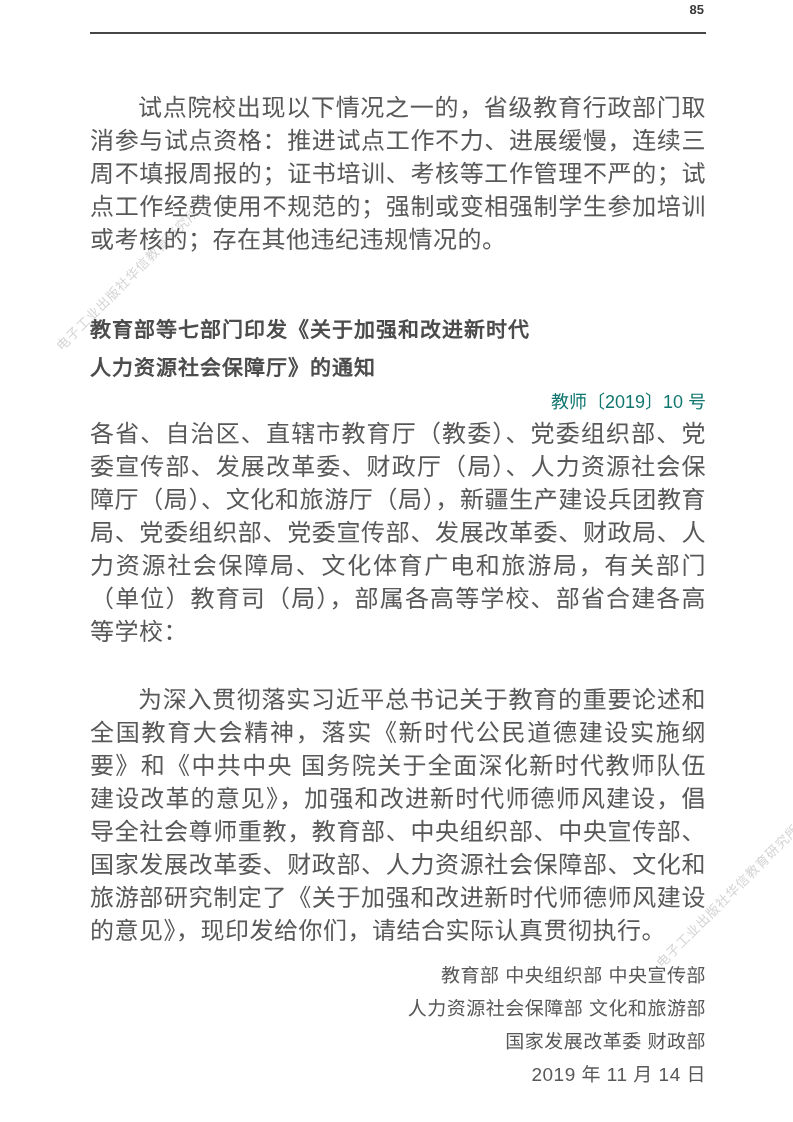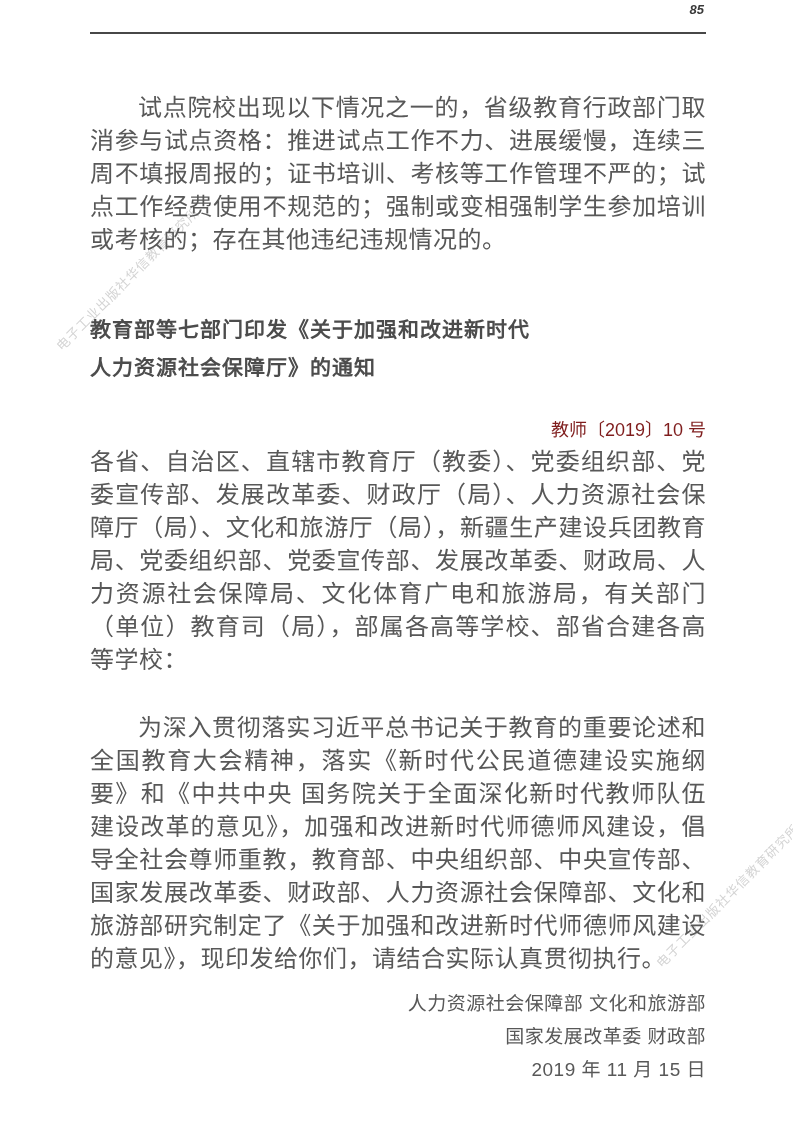--- a/index.html
+++ b/index.html
@@ -21,21 +21,20 @@
   .page-header {
     padding-top: 2px;
   }
   .page-number {
     text-align: right;
     font-size: 13px;
     font-weight: bold;
     color: #3a3a3a;
     line-height: 16px;
     padding-right: 2px;
-    font-style: italic;
   }
   .header-rule {
     margin-top: 14px;
     height: 2px;
     background: #474747;
     border: none;
   }
   .para {
     font-size: 24px;
     line-height: 33px;
@@ -47,25 +46,24 @@
   .notice-title {
     margin-top: 55px;
     text-align: left;
     font-size: 21px;
     font-weight: bold;
     color: #4c4c4c;
     line-height: 38px;
     letter-spacing: 1px;
   }
   .doc-number {
-    margin-top: 28px;
     text-align: right;
     font-size: 18px;
     line-height: 30px;
-    color: #7f1d1d;
+    color: #0f766e;
   }
   .addressee-para { }
   .body-para { margin-top: 35px; }
   .signature-block {
     margin-top: 12px;
     text-align: right;
     font-size: 19px;
     line-height: 33px;
     color: #585858;
     letter-spacing: 0.5px;
@@ -107,19 +105,20 @@
       <div>人力资源社会保障厅》的通知</div>
     </div>
 
     <div class="doc-number">教师〔2019〕10 号</div>
 
     <p class="para addressee-para">各省、自治区、直辖市教育厅（教委）、党委组织部、党委宣传部、发展改革委、财政厅（局）、人力资源社会保障厅（局）、文化和旅游厅（局），新疆生产建设兵团教育局、党委组织部、党委宣传部、发展改革委、财政局、人力资源社会保障局、文化体育广电和旅游局，有关部门（单位）教育司（局），部属各高等学校、部省合建各高等学校：</p>
 
     <p class="para indent body-para">为深入贯彻落实习近平总书记关于教育的重要论述和全国教育大会精神，落实《新时代公民道德建设实施纲要》和《中共中央 国务院关于全面深化新时代教师队伍建设改革的意见》，加强和改进新时代师德师风建设，倡导全社会尊师重教，教育部、中央组织部、中央宣传部、国家发展改革委、财政部、人力资源社会保障部、文化和旅游部研究制定了《关于加强和改进新时代师德师风建设的意见》，现印发给你们，请结合实际认真贯彻执行。</p>
 
     <div class="signature-block">
+      <div>教育部 中央组织部 中央宣传部</div>
       <div>人力资源社会保障部 文化和旅游部</div>
       <div>国家发展改革委 财政部</div>
-      <div>2019 年 11 月 15 日</div>
+      <div>2019 年 11 月 14 日</div>
     </div>
 
   </div>
 </div>
 
 </body></html>

